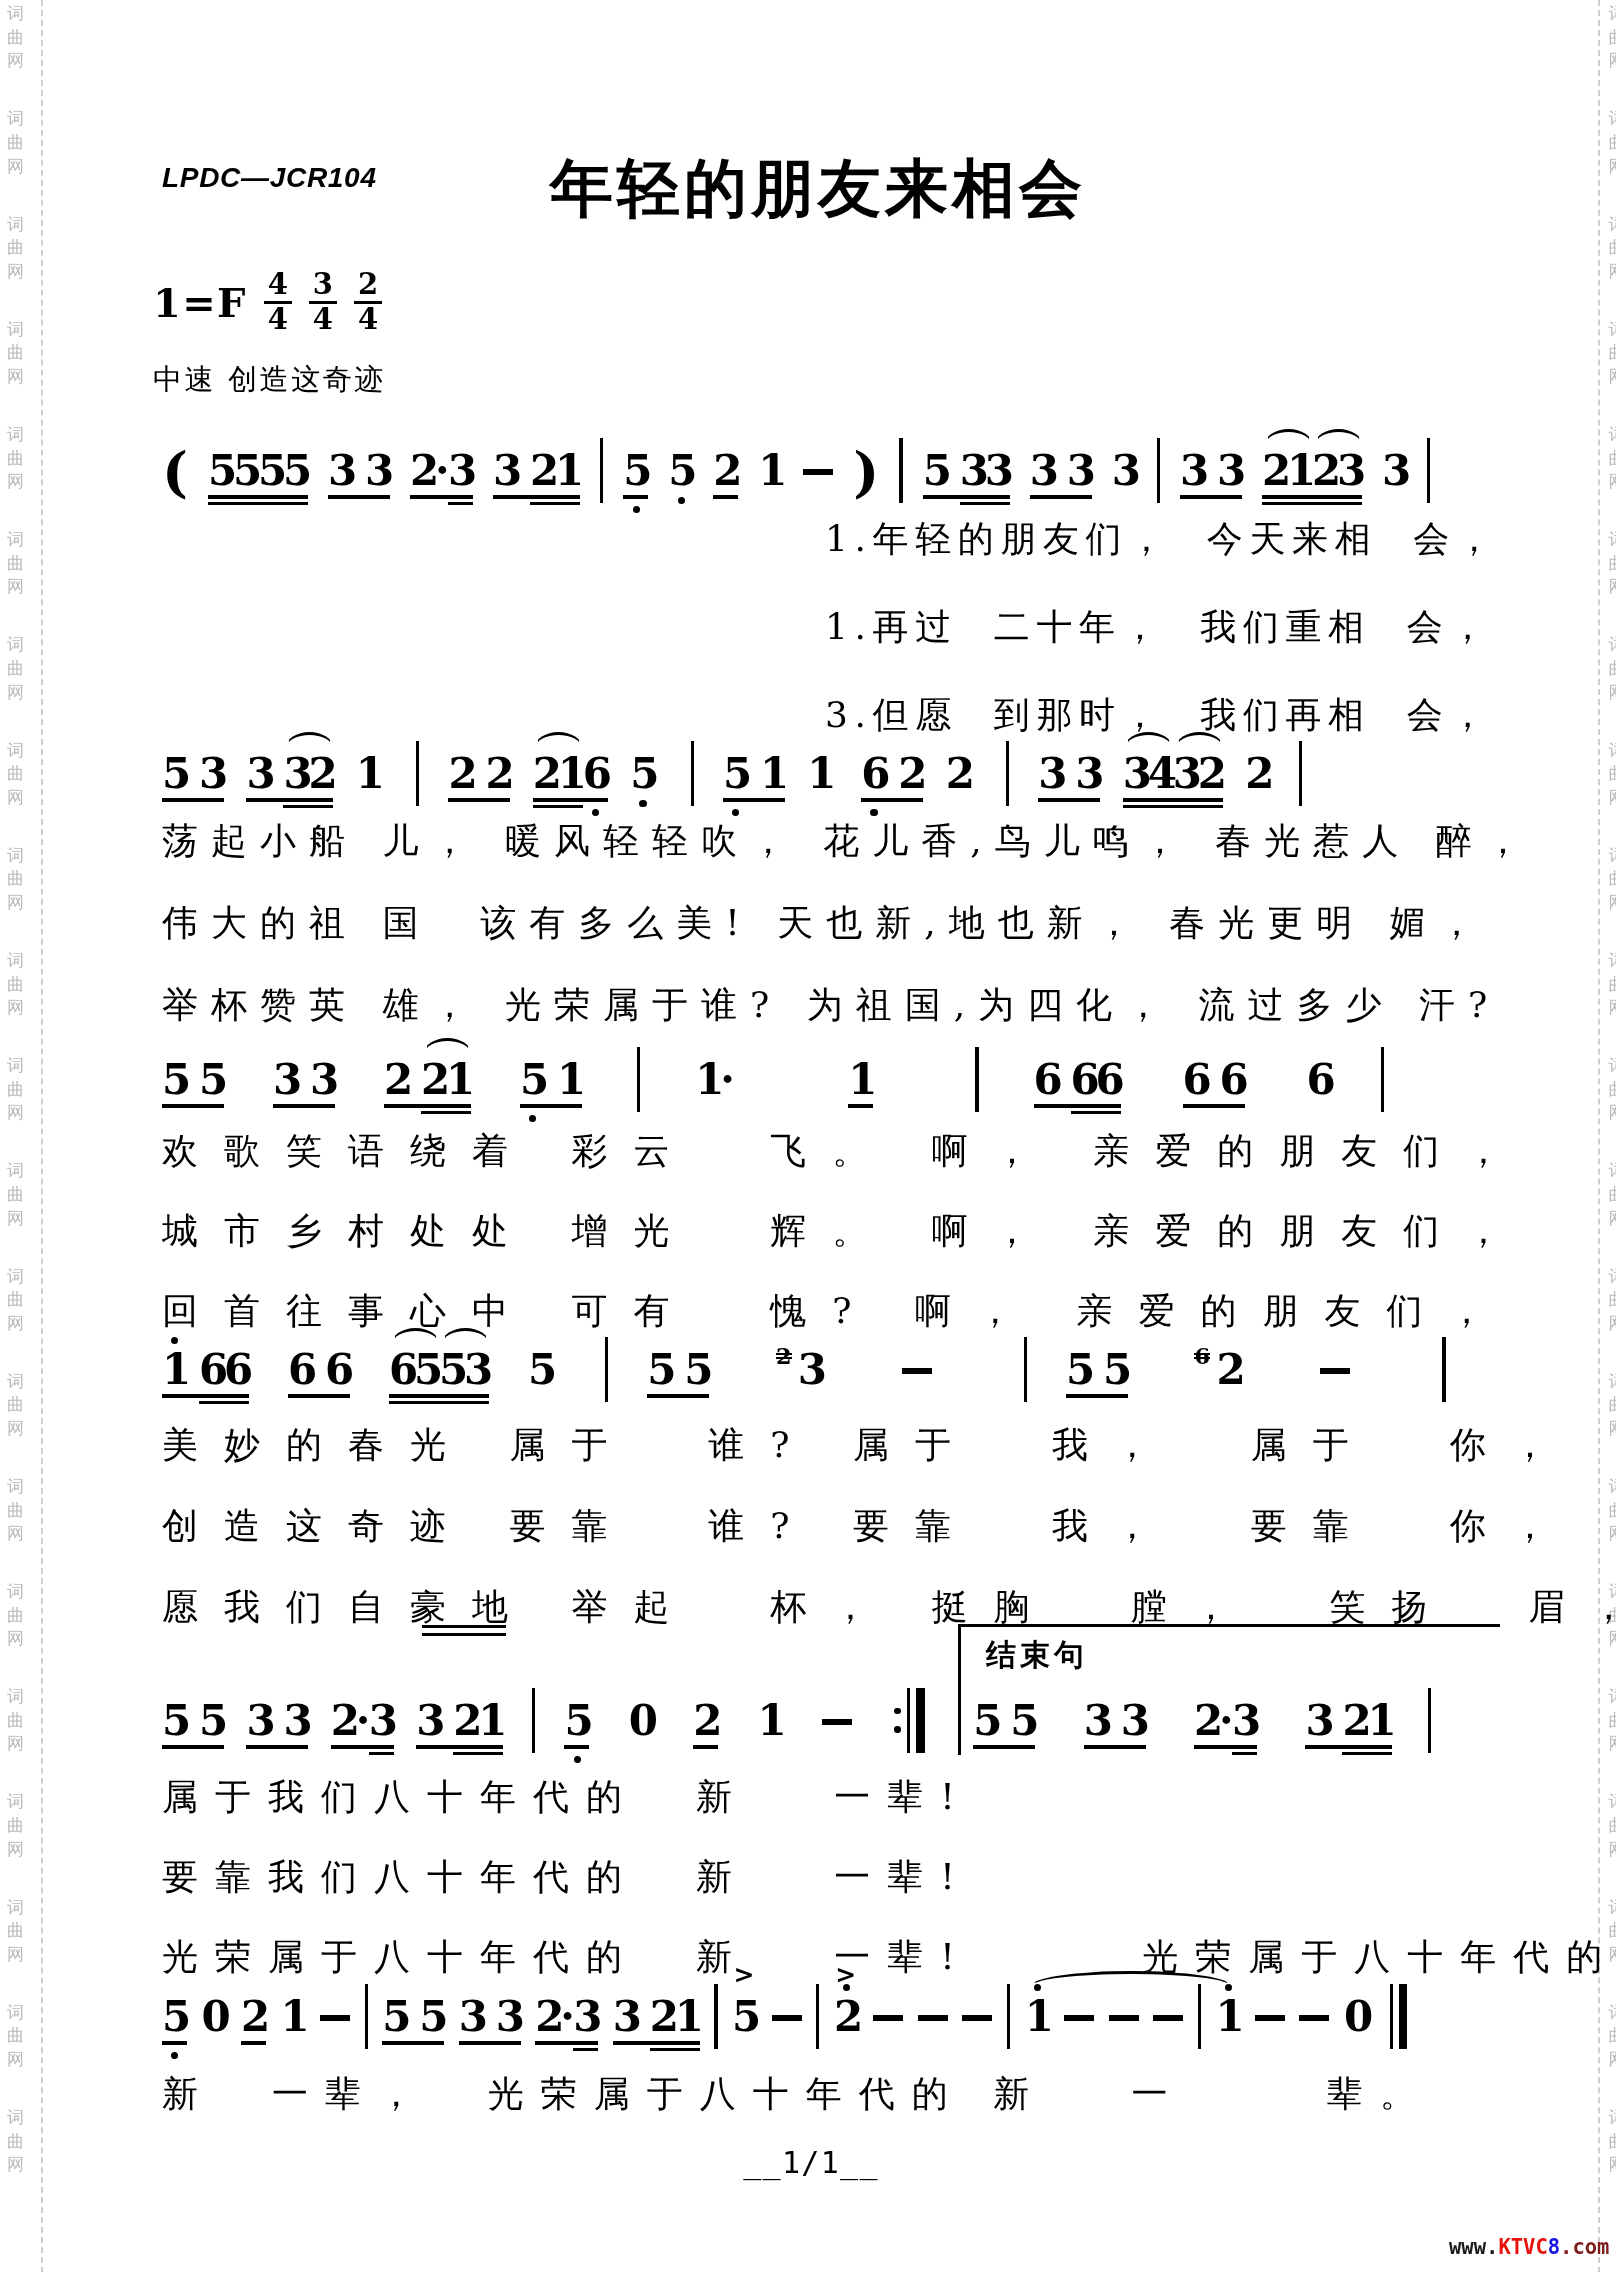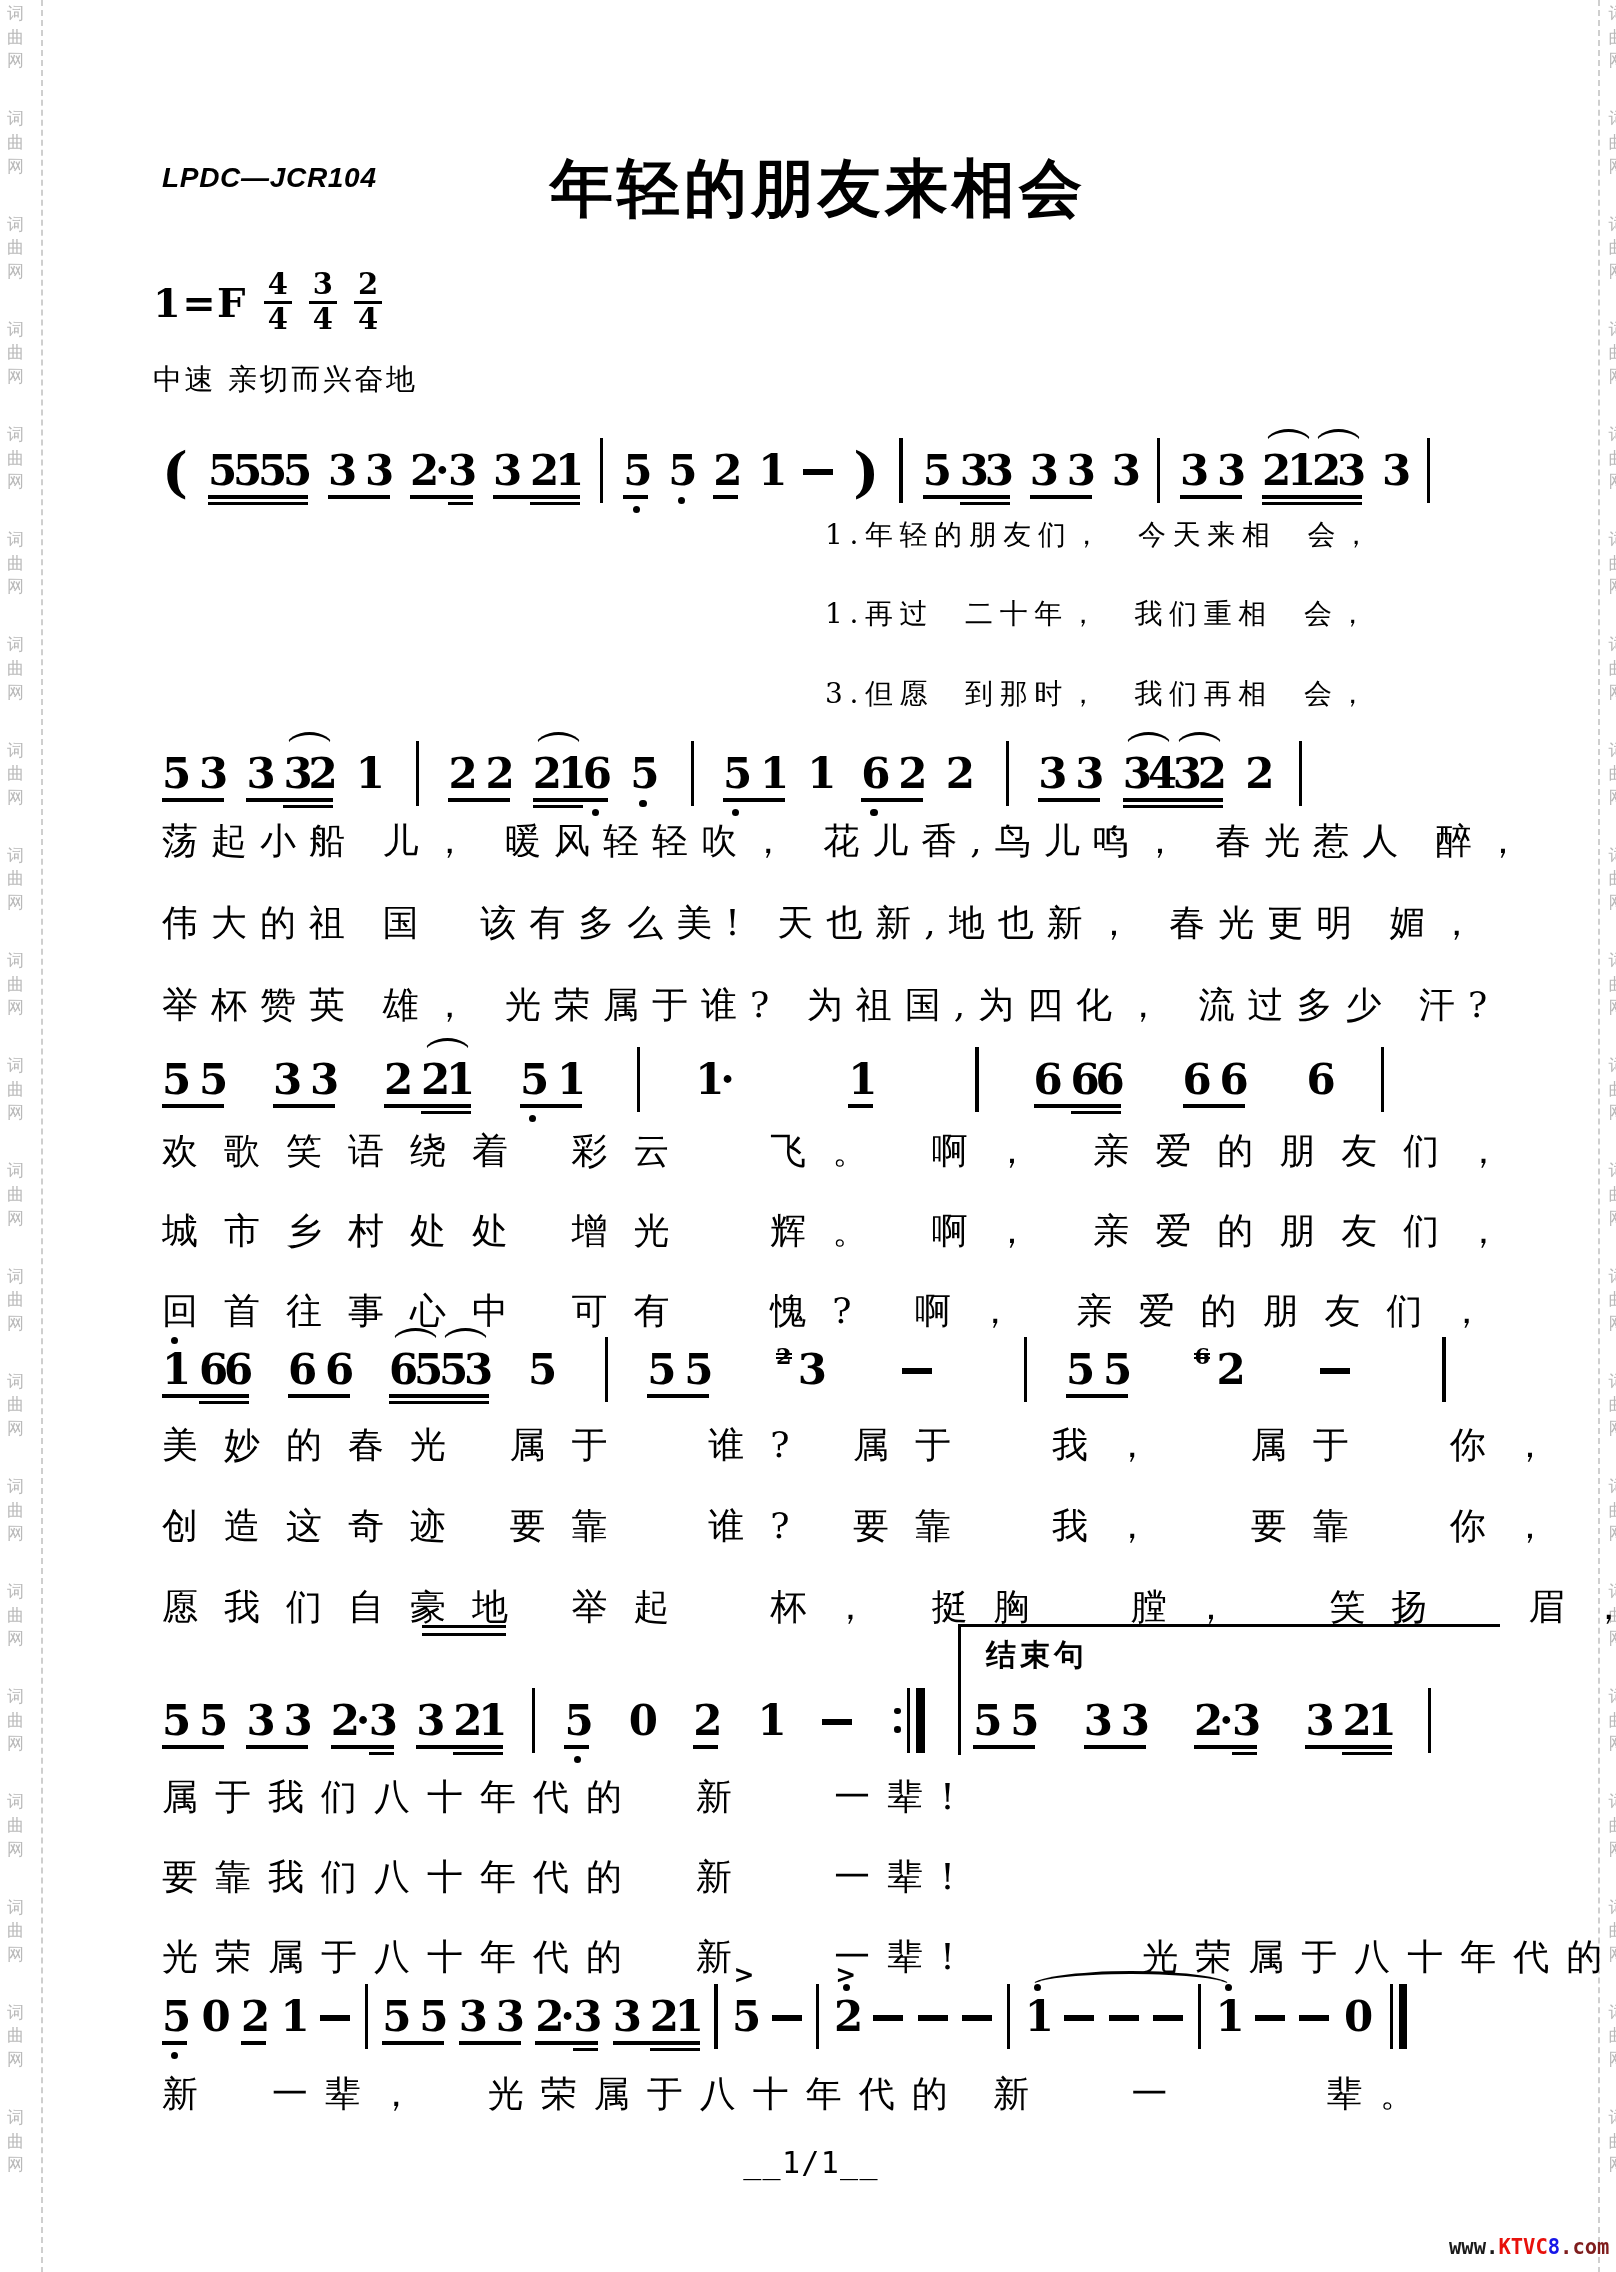--- a/index.html
+++ b/index.html
@@ -44,21 +44,21 @@
   .rbar .dots{display:flex;flex-direction:column;row-gap:12px;}
   .rbar .dots i{width:6.6px;height:6.6px;border-radius:50%;background:#000;}
   .rbar .thin{width:3.3px;height:65px;background:#000;}
   .rbar .thick{width:8.6px;height:65px;background:#000;}
   .grace{position:absolute;left:-24px;top:-20px;width:20px;text-align:center;}
   .grace .gn{font-weight:700;font-size:22.4px;}
   .grace i{position:absolute;left:2px;width:16px;height:2px;background:#000;}
   
   .lyr{position:absolute;}
   .lyr .ll{white-space:pre;line-height:1.05;}
-  .lyrA{left:825px;top:520px;}  .lyrA .ll{font-size:28px;letter-spacing:6.6px;margin-bottom:50px;}
+  .lyrA{left:825px;top:520px;}  .lyrA .ll{font-size:36px;letter-spacing:6.6px;margin-bottom:50px;}
   .lyrB{left:162px;top:822px;}  .lyrB .ll{font-size:36px;letter-spacing:13px;margin-bottom:44px;}
   .lyrC{left:162px;top:1132px;}  .lyrC .ll{font-size:36px;letter-spacing:26px;margin-bottom:42px;}
   .lyrD{left:162px;top:1426px;}  .lyrD .ll{font-size:36px;letter-spacing:26px;margin-bottom:43px;}
   .lyrE{left:162px;top:1778px;}  .lyrE .ll{font-size:36px;letter-spacing:17px;margin-bottom:42px;}
   .lyrF{left:162px;top:2075px;}  .lyrF .ll{font-size:36px;letter-spacing:17px;}
   
   .endbox-h{position:absolute;left:958px;top:1624px;width:542px;height:3.3px;background:#000;}
   .endbox-v{position:absolute;left:958px;top:1624px;width:3.3px;height:131px;background:#000;}
   .endbox-label{position:absolute;left:986px;top:1635px;font-weight:700;font-size:30px;letter-spacing:4px;}
   .beammark{position:absolute;left:422px;width:84px;height:2.6px;background:#000;}
@@ -303,21 +303,21 @@
           <span class="fn">3</span>
           <span class="fd">4</span>
         </span>
         <span class="frac">
           <span class="fn">2</span>
           <span class="fd">4</span>
         </span>
       </span>
   </div>
 
-  <div class="tempo">中速 亲切而兴奋地</div>
+  <div class="tempo">中速 创造这奇迹</div>
 
   <div id="music">
       <div class="mline" style="top: 441px; left: 162px; column-gap: 20px;">
         <span class="paren">(</span>
         <span class="tok"><span class="mc">5</span><span class="mc">5</span><span class="mc">5</span><span class="mc">5</span><i class="ul" style="left: 0px; width: 100px; bottom: -6.6px;"></i><i class="ul" style="left: 0px; width: 100px; bottom: -13px;"></i></span>
         <span class="tok"><span class="mc">3</span><span class="mc sp">&nbsp;</span><span class="mc">3</span><i class="ul" style="left: 0px; width: 62px; bottom: -6.6px;"></i></span>
         <span class="tok"><span class="mc">2</span><span class="mc dc">·</span><span class="mc">3</span><i class="ul" style="left: 0px; width: 63px; bottom: -6.6px;"></i><i class="ul" style="left: 38px; width: 25px; bottom: -13px;"></i></span>
         <span class="tok"><span class="mc">3</span><span class="mc sp">&nbsp;</span><span class="mc">2</span><span class="mc">1</span><i class="ul" style="left: 0px; width: 87px; bottom: -6.6px;"></i><i class="ul" style="left: 37px; width: 50px; bottom: -13px;"></i></span>
         <div class="bar"></div>
         <span class="tok"><span class="mc">5</span><i class="ul" style="left: 0px; width: 25px; bottom: -6.6px;"></i><i class="dotb" style="left: 9.2px; bottom: -21px;"></i></span>

